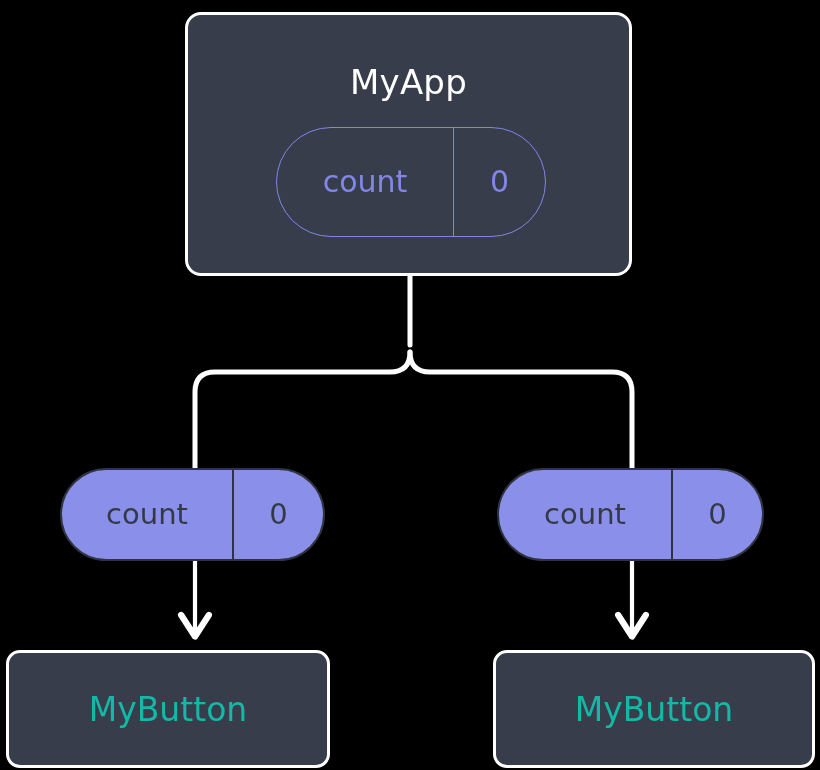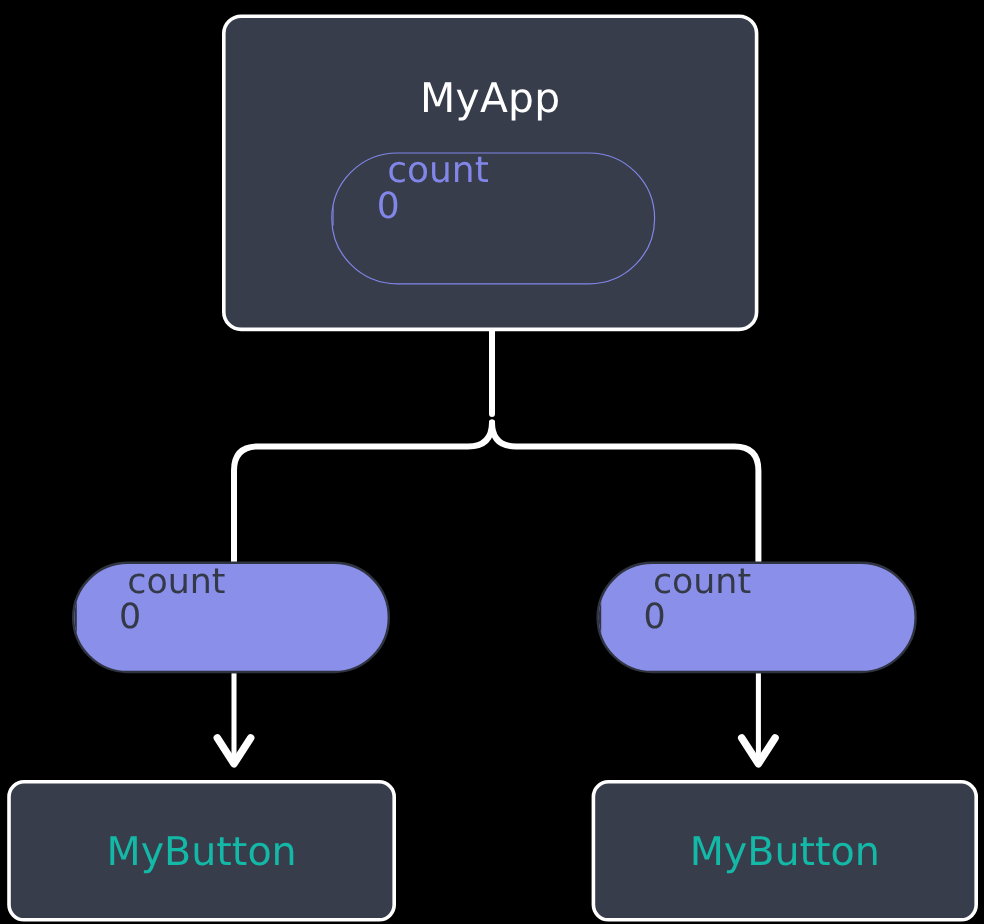--- a/index.html
+++ b/index.html
@@ -82,21 +82,20 @@
   }
 
   
   .pill {
     position: absolute;
     z-index: 2;
     display: flex;
     align-items: stretch;
     border-radius: 999px;
     overflow: hidden;
-    flex-direction: column;
   }
 
   .pill-key, .pill-val {
     display: flex;
     align-items: center;
     justify-content: center;
     line-height: 1;
   }
 
   

